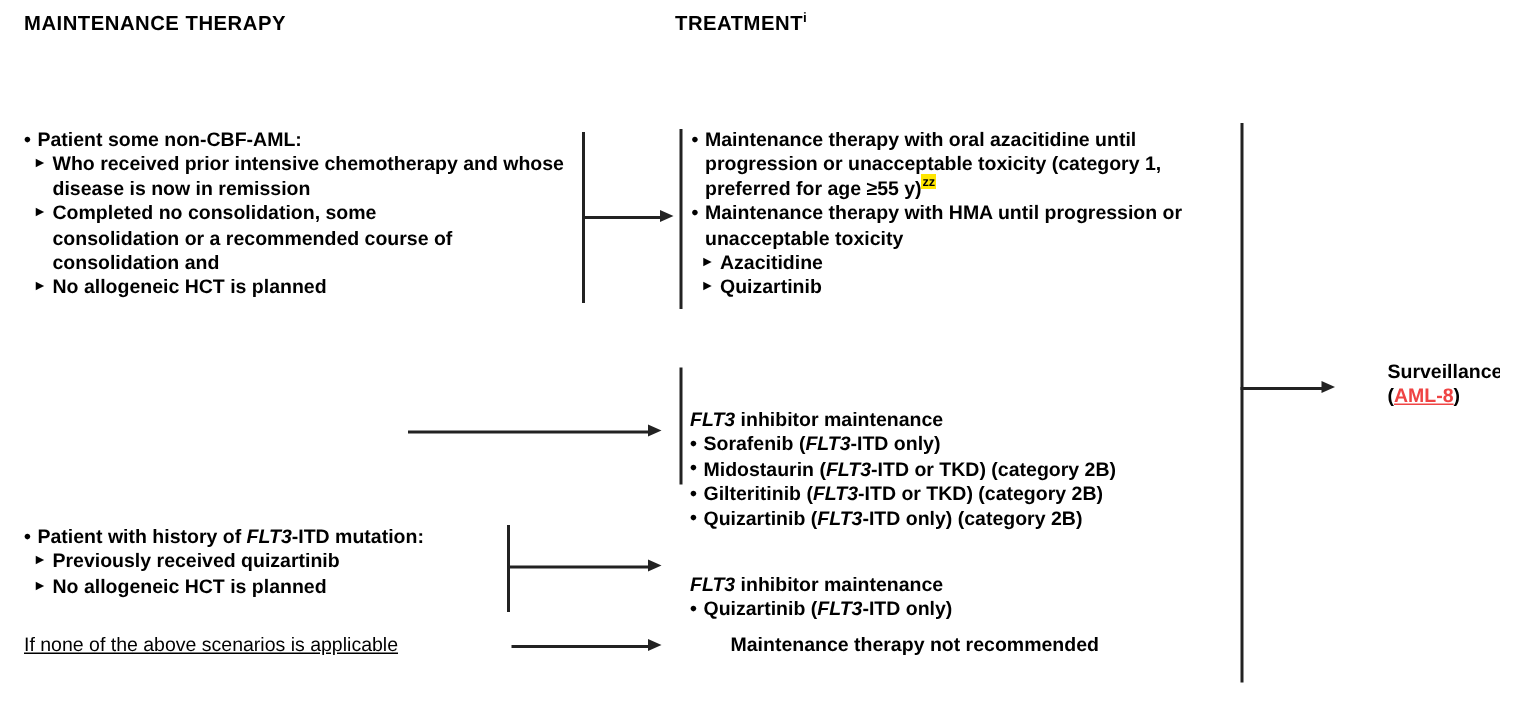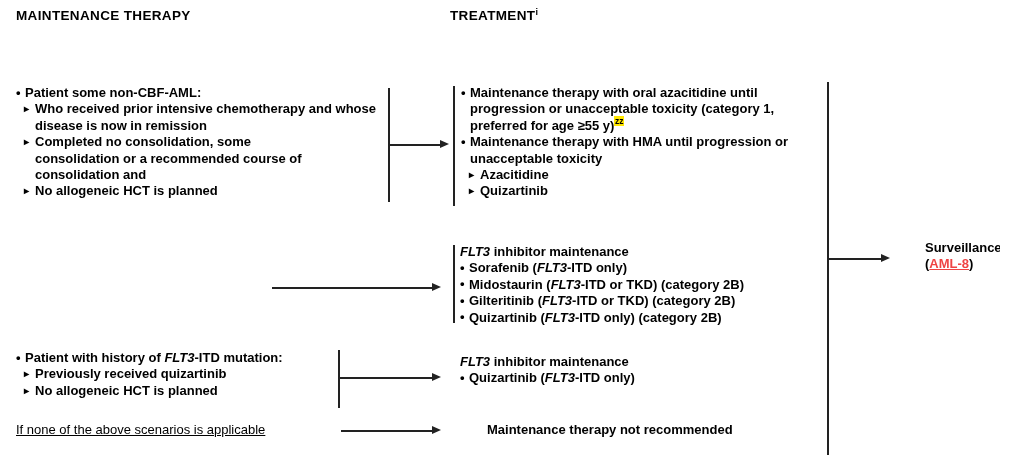--- a/index.html
+++ b/index.html
@@ -61,21 +61,21 @@
   .lvl2 {
     position: relative;
     padding-left: 19px;
   }
   .lvl2 > .tri {
     position: absolute;
     left: 8px;
     top: 0px;
     font-size: 10px;
   }
-  .nobul { padding-left: 0; }
+  .nobul { padding-left: 0; margin-top: 28px; }
 
   i, .ital { font-style: italic; }
 
   sup.note {
     font-size: 8.5px;
     vertical-align: super;
     line-height: 0;
     font-weight: bold;
     background: #ffe600;
     padding: 0 0.5px;

